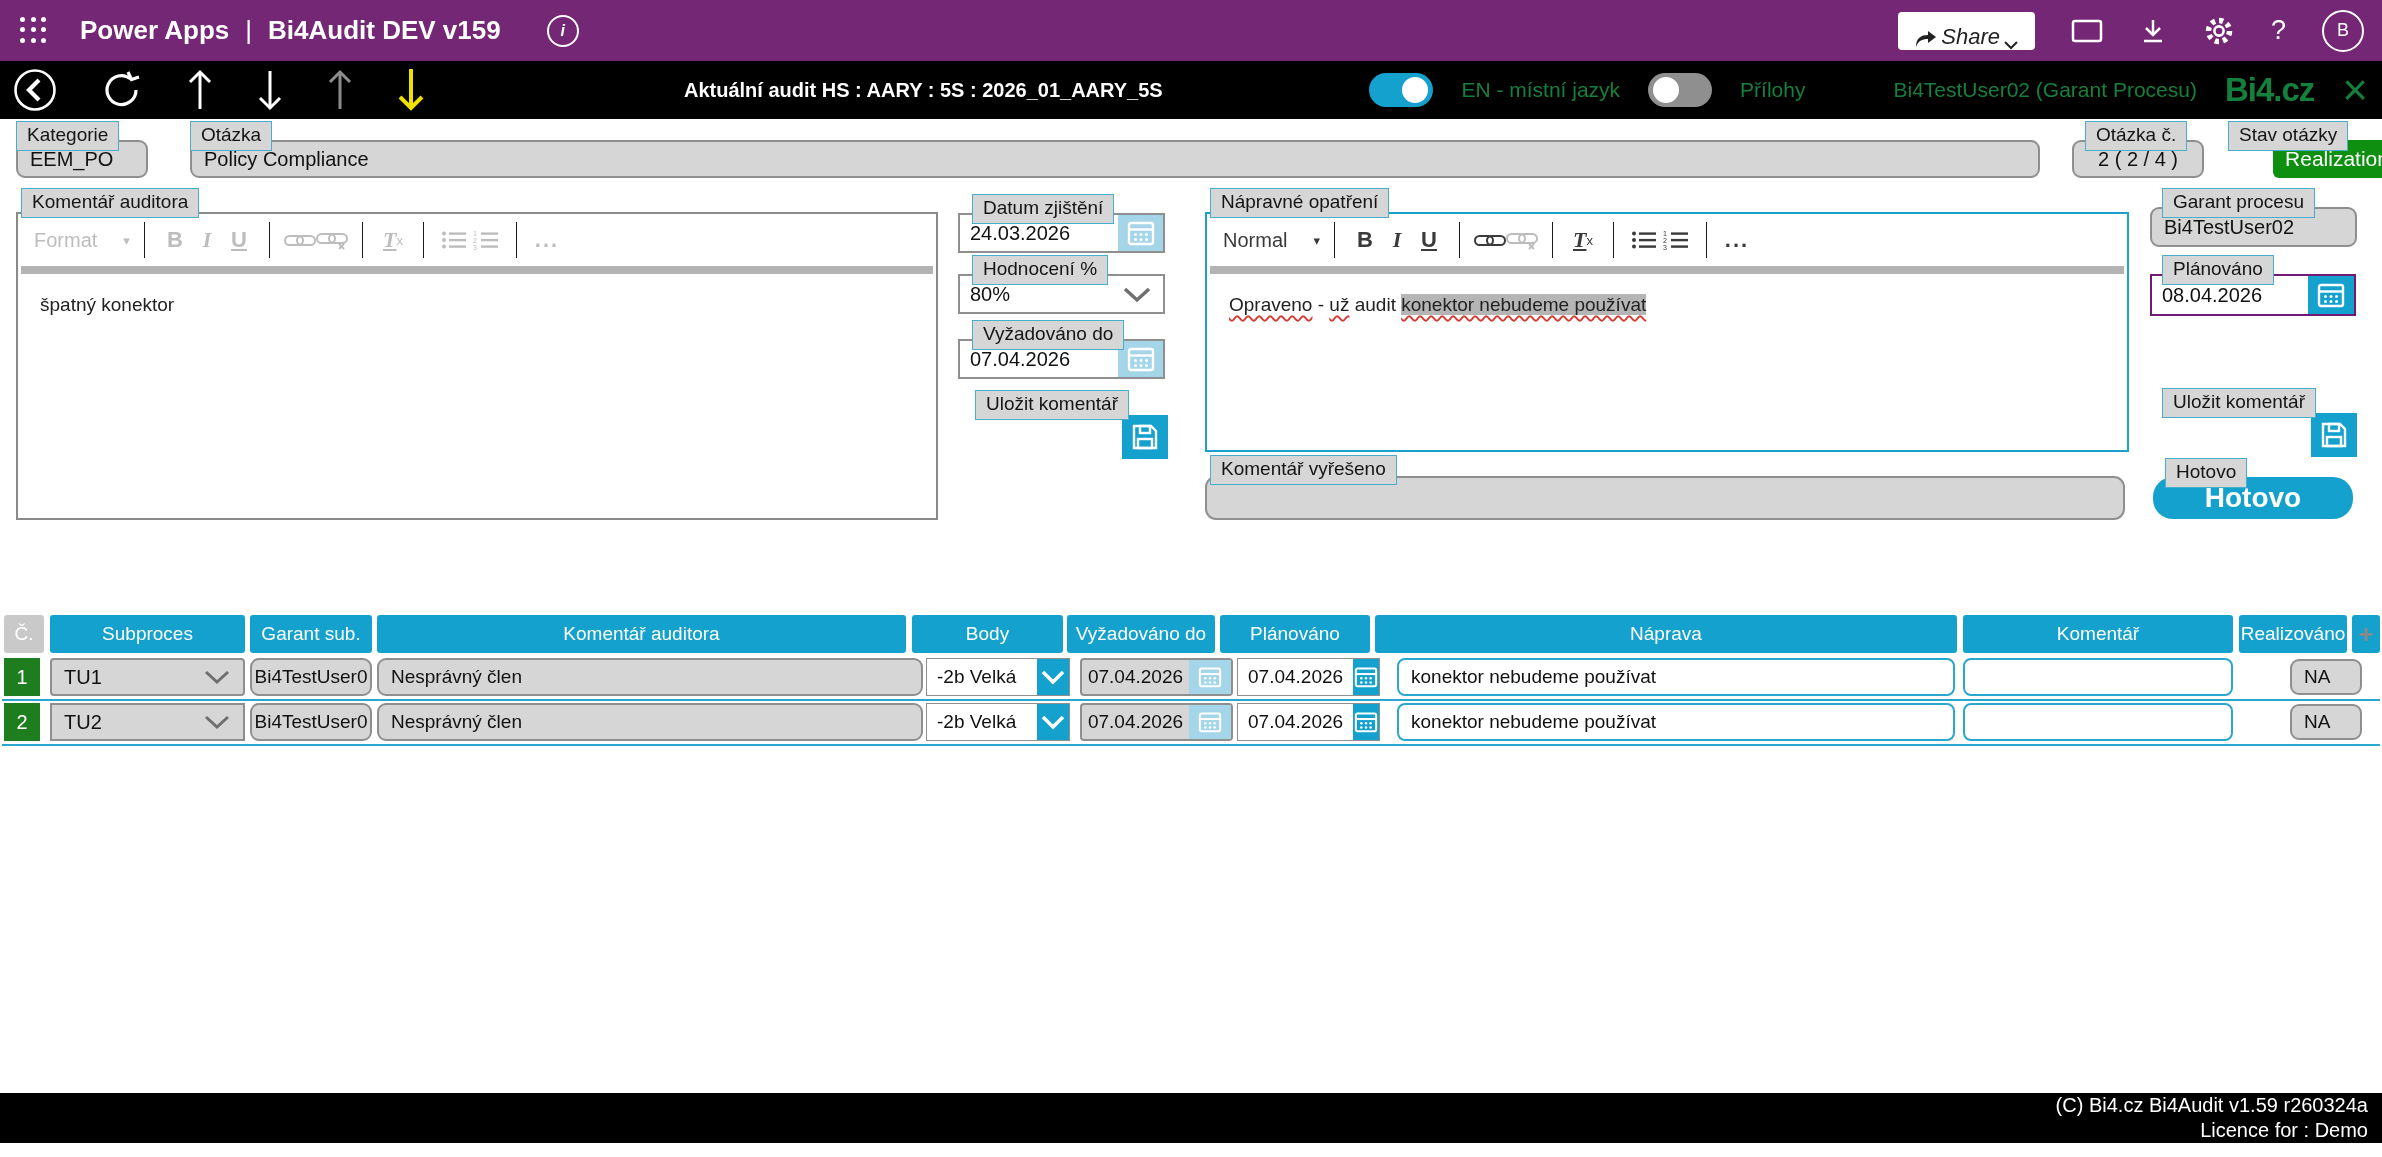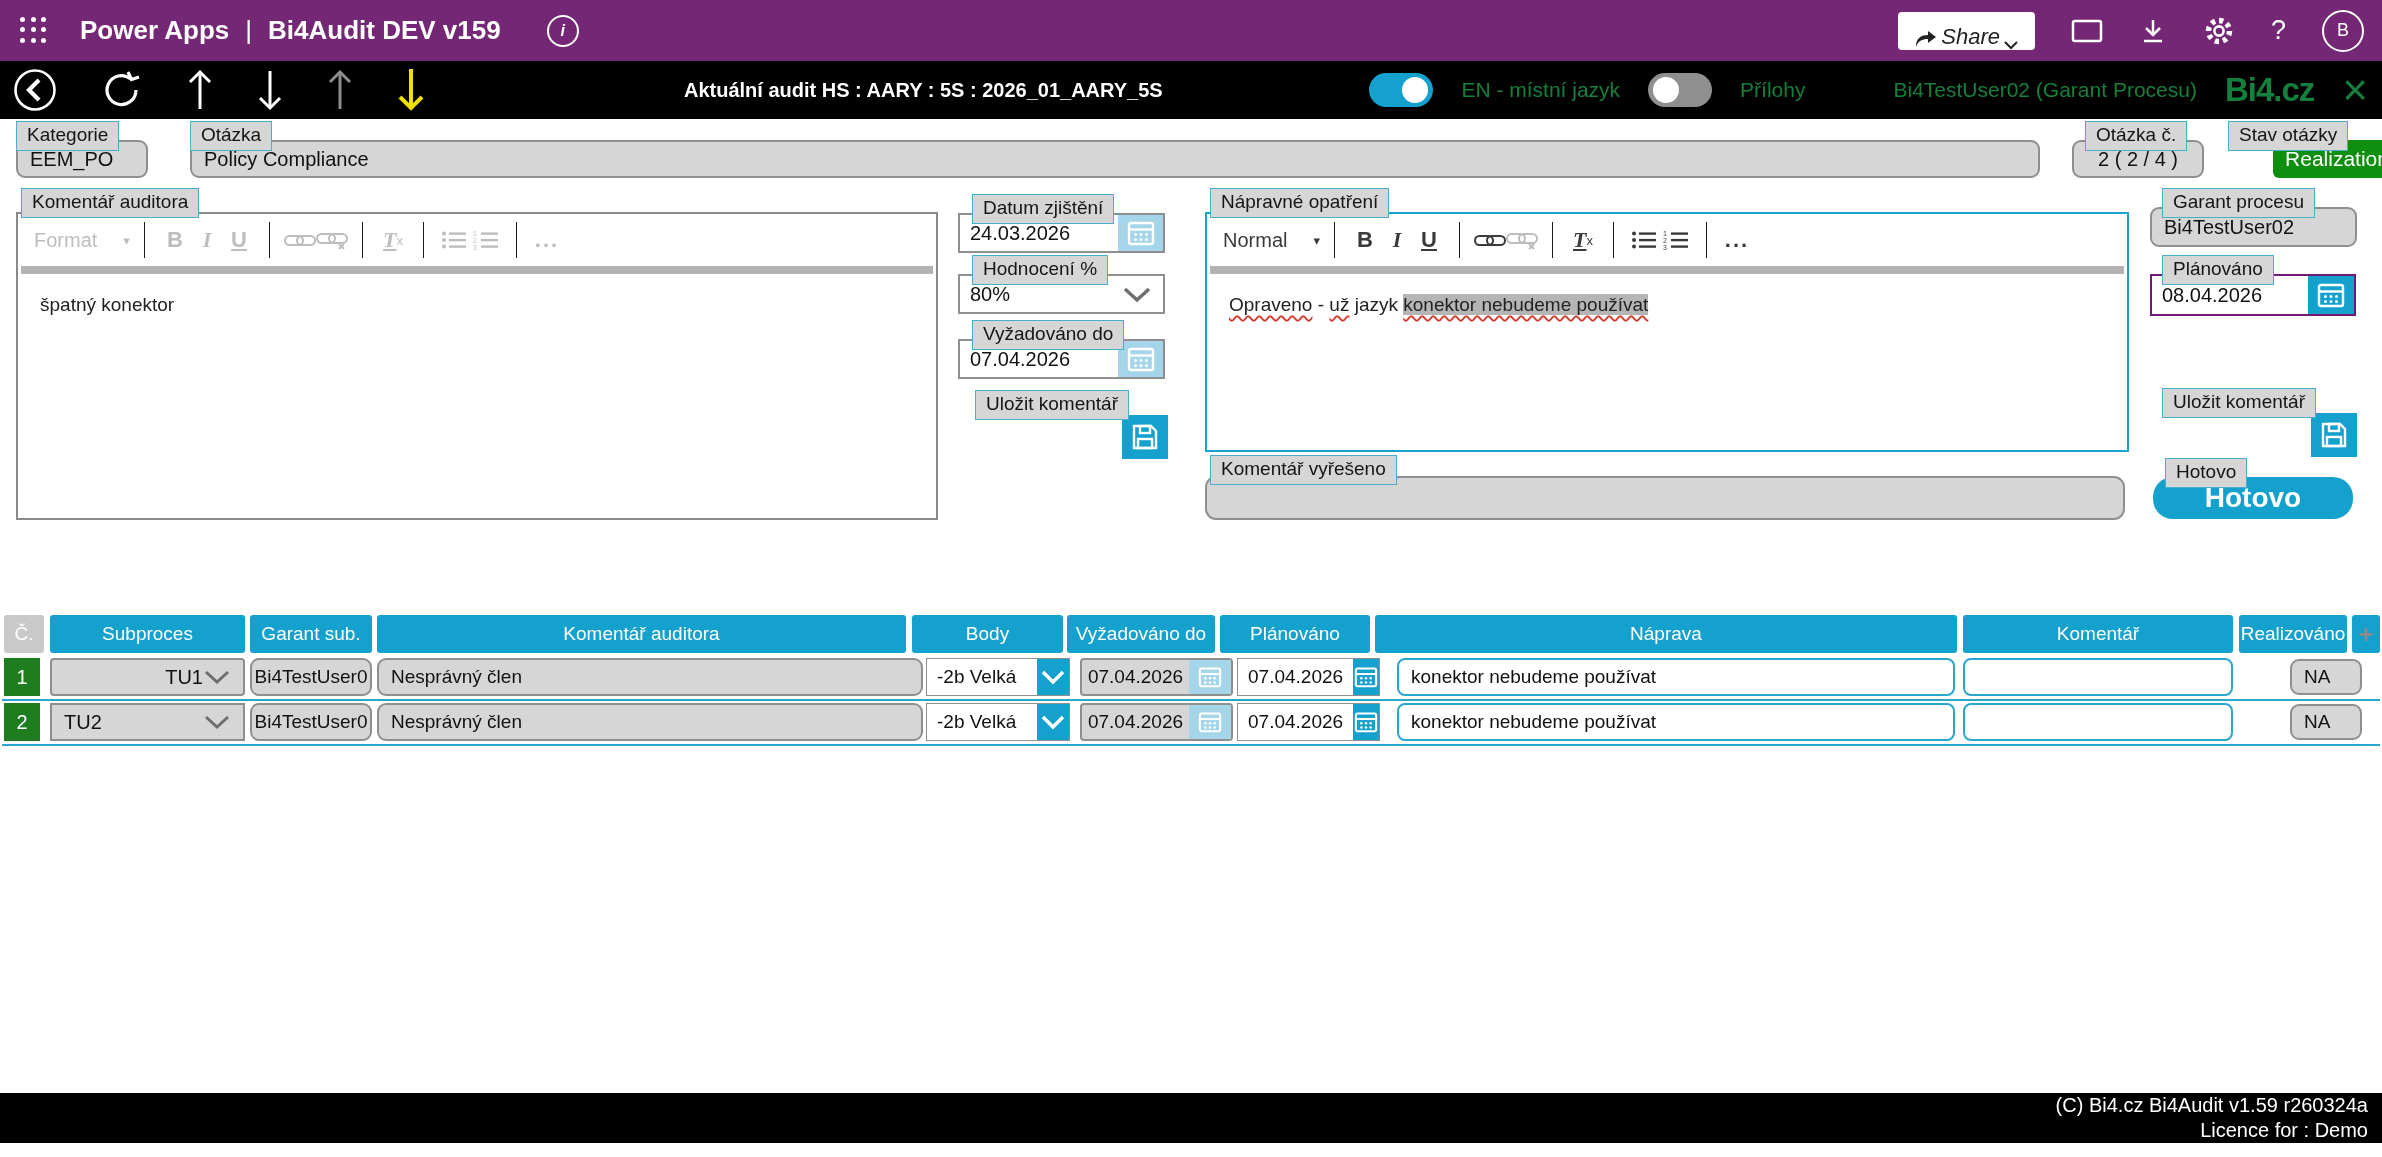--- a/index.html
+++ b/index.html
@@ -363,21 +363,21 @@
           </svg>
       </span>
       <span class="ed-sep"></span>
       <span class="ed-btn" style="letter-spacing:2px;font-weight:700">...</span>
     </div>
     <div class="ed-divider"></div>
     <div class="ed-content">
       <span class="sq">Opraveno</span>
       <span>-</span>
       <span class="sq">už</span>
-      <span>jazyk</span>
+      <span>audit</span>
       <span class="hl sq">konektor nebudeme používat</span>
     </div>
   </div>
 
   <div class="tab" style="left:1210px;top:455px;">Komentář vyřešeno</div>
   <div class="gbox" style="left:1205px;top:476px;width:920px;height:44px;border-radius:11px;"></div>
 
   <div class="tab" style="left:2162px;top:188px;">Garant procesu</div>
   <div class="gbox" style="left:2150px;top:207px;width:207px;height:40px;">Bi4TestUser02</div>
 
@@ -418,21 +418,21 @@
   <div class="th" style="left:377px;width:529px;">Komentář auditora</div>
   <div class="th" style="left:912px;width:151px;">Body</div>
   <div class="th" style="left:1067px;width:148px;">Vyžadováno do</div>
   <div class="th" style="left:1220px;width:150px;">Plánováno</div>
   <div class="th" style="left:1375px;width:582px;">Náprava</div>
   <div class="th" style="left:1963px;width:270px;">Komentář</div>
   <div class="th" style="left:2239px;width:108px;">Realizováno</div>
   <div class="th" style="left:2352px;width:28px;color:#8a8a8a;font-size:26px;font-weight:700;">+</div>
 
   <div class="rownum" style="left:4px;top:658px;">1</div>
-  <div class="gbox" style="left:50px;top:658px;width:195px;height:38px;border-radius:4px;justify-content:flex-end;">
+  <div class="gbox" style="left:50px;top:658px;width:195px;height:38px;border-radius:4px;justify-content:space-between;">
     <span>TU1</span>
     <svg width="28" height="16">
         <polyline points="3,3 14,13 25,3" fill="none" stroke="#6f6f6f" stroke-width="3"></polyline>
       </svg>
   </div>
   <div class="gbox" style="left:250px;top:658px;width:122px;height:38px;justify-content:center;padding:0 6px;font-size:19px;">Bi4TestUser0</div>
   <div class="gbox" style="left:377px;top:658px;width:546px;height:38px;font-size:19px;">Nesprávný člen</div>
   <div class="wfield" style="left:926px;top:658px;width:144px;height:38px;border:1px solid #8f8f8f;font-size:19px;">
     <span class="val">-2b Velká</span>
     <span class="sqbtn accent" style="width:32px">

